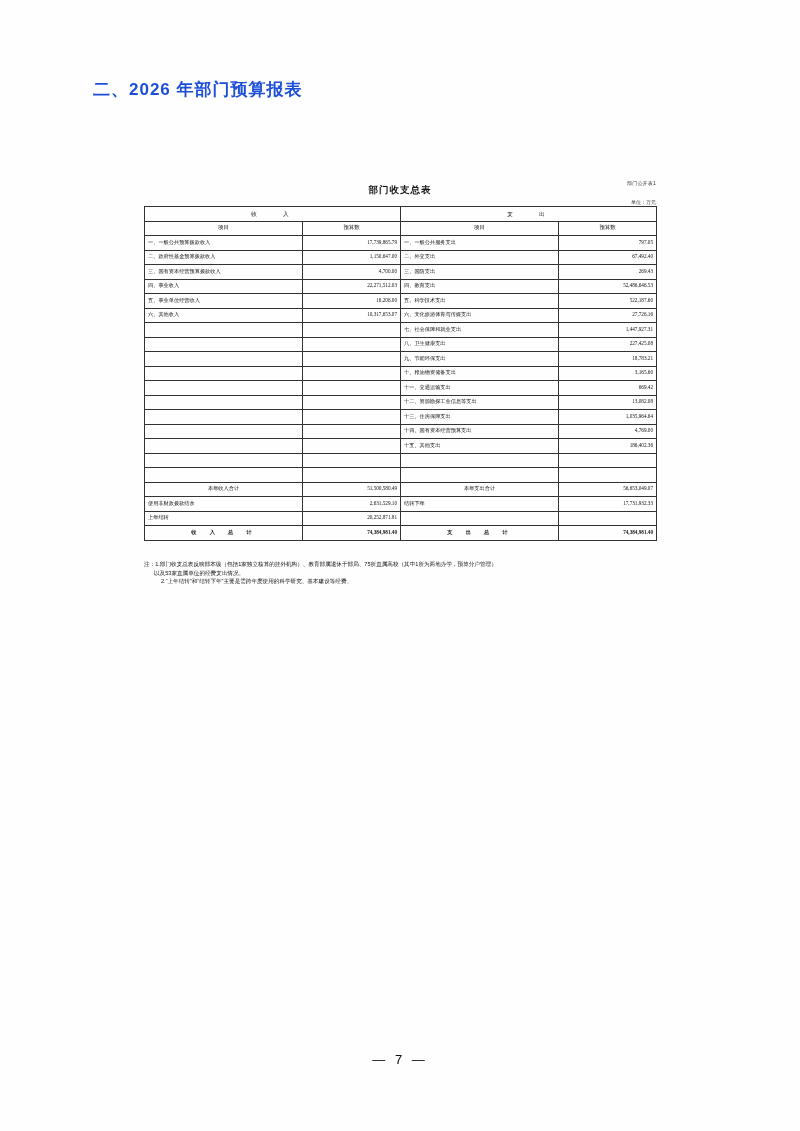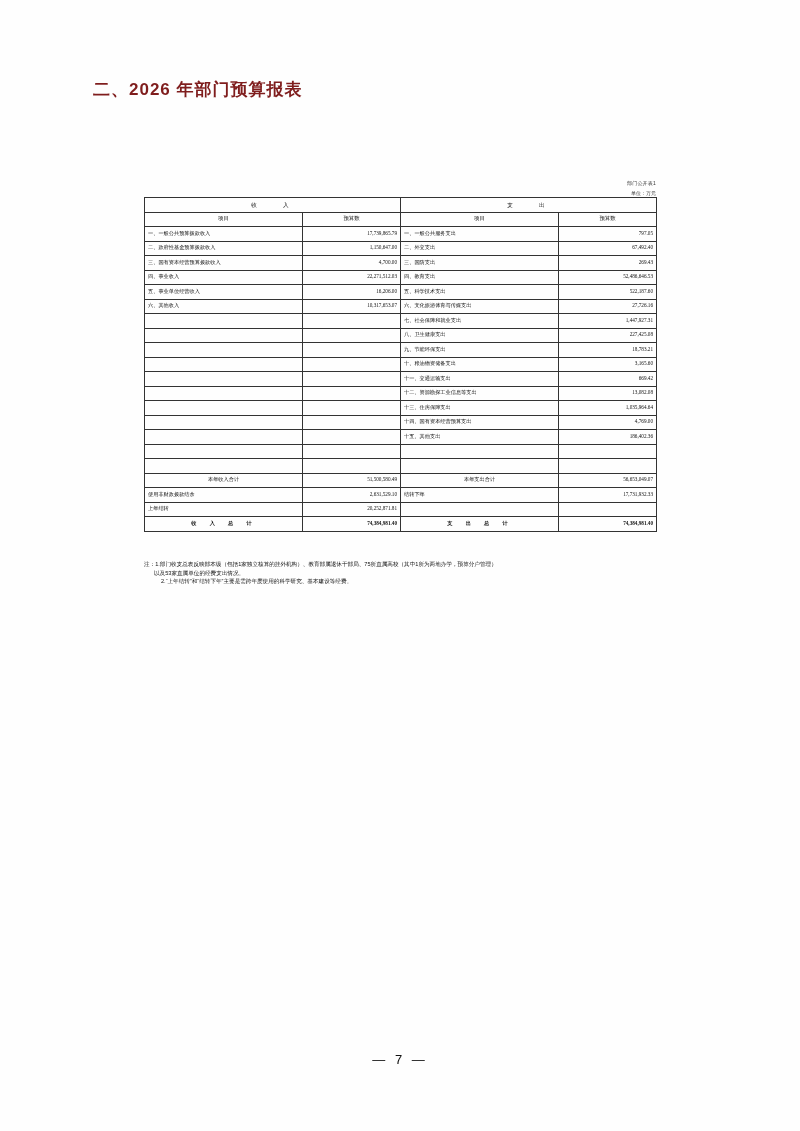--- a/index.html
+++ b/index.html
@@ -22,21 +22,21 @@
     background: #fefefe;
   }
   .section-title {
     position: absolute;
     left: 93px;
     top: 78px;
     font-size: 17px;
     font-weight: bold;
     letter-spacing: 1px;
     font-family: "Liberation Sans", sans-serif;
-    color: #7f1d1d;
+    color: #1d4ed8;
   }
   .table-area {
     position: absolute;
     left: 144px;
     top: 180px;
     width: 512px;
   }
   .topnote {
     text-align: right;
     font-size: 5px;
@@ -136,20 +136,21 @@
 </style>
 </head>
 <body>
 
 <div class="page">
 
   <div class="section-title">二、2026 年部门预算报表</div>
 
   <div class="table-area">
     <div class="topnote">部门公开表1</div>
+    <div class="tbl-title">部门收支总表</div>
     <div class="unit-note">单位：万元</div>
 
     <table class="budget">
       <colgroup>
         <col style="width:158px">
         <col style="width:98px">
         <col style="width:158px">
         <col style="width:98px">
       </colgroup>
       <tbody>

